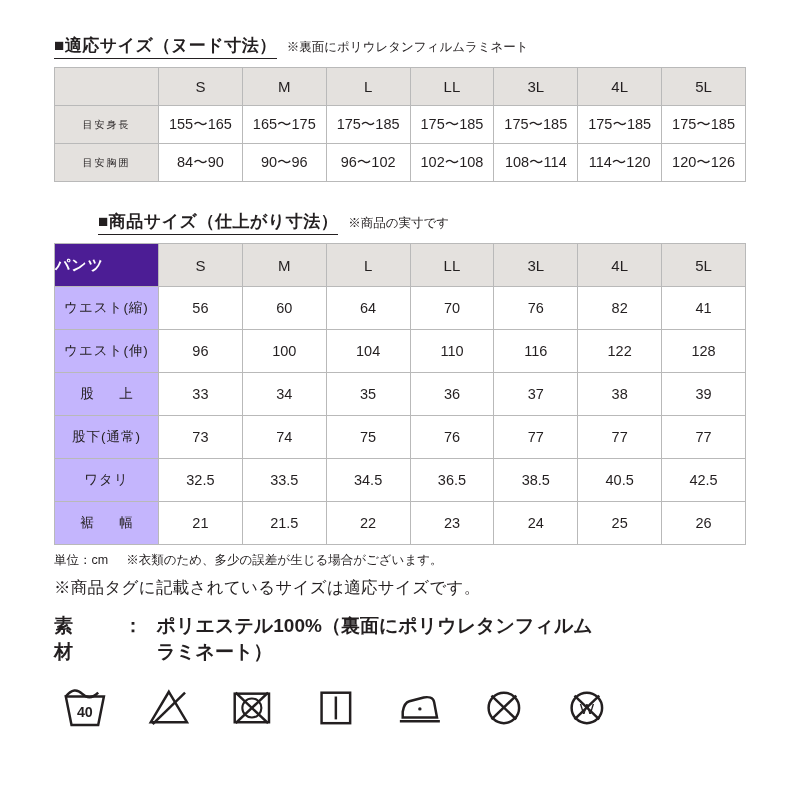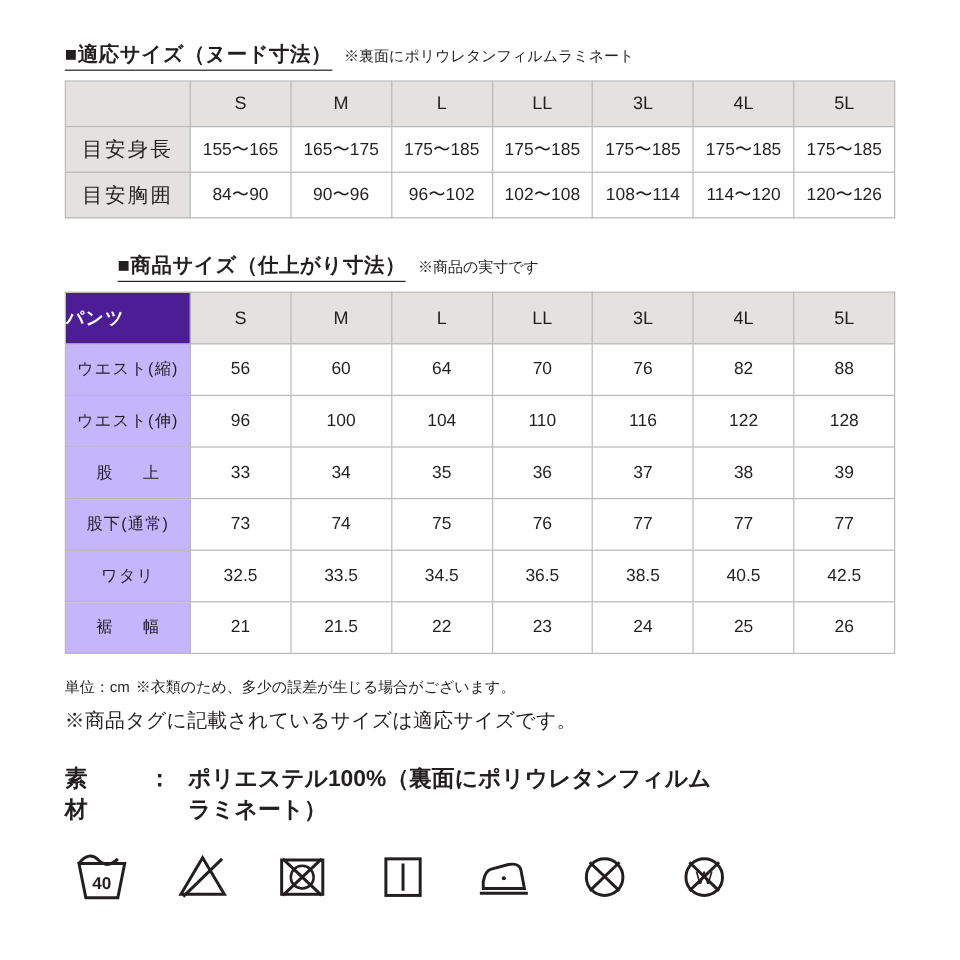--- a/index.html
+++ b/index.html
@@ -63,21 +63,21 @@
   }
   .hdr-cell {
     background: #e4e1de;
     font-size: 15px;
   }
   .hdr-corner {
     background: #e4e1de;
   }
   .row-label {
     background: #e4e1de;
-    font-size: 17px;
+    font-size: 10px;
     letter-spacing: 1px;
   }
   .tbl-size td { height: 37px; }
   .tbl-size .row-label { letter-spacing: 2px; }
 
   
   .tbl-prod td, .tbl-prod th { height: 42px; }
   .tbl-prod .hdr-black {
     background: #4c1d95;
     color: #ffffff;
@@ -99,32 +99,32 @@
     letter-spacing: 6px;
     padding-left: 6px;
   }
 
   .col-label { width: 104px; }
 
   
   .unit-line {
     display: flex;
     align-items: flex-start;
-    gap: 5px;
-    margin-top: 20px;
+    gap: 18px;
+    margin-top: 7px;
     font-size: 12.5px;
   }
   .tag-note {
     margin-top: 8px;
     font-size: 16.5px;
     font-weight: normal;
     letter-spacing: 0.3px;
   }
   .material-line {
-    margin-top: 24px;
+    margin-top: 14px;
     font-size: 19px;
     font-weight: bold;
     display: flex;
     align-items: baseline;
   }
   .material-label { letter-spacing: 6px; }
   .material-colon { margin: 0 14px 0 8px; }
 
   
   .care-row {
@@ -223,21 +223,21 @@
       </tr>
 
       <tr>
         <td class="row-label">ウエスト(縮)</td>
         <td>56</td>
         <td>60</td>
         <td>64</td>
         <td>70</td>
         <td>76</td>
         <td>82</td>
-        <td>88</td>
+        <td>41</td>
       </tr>
 
       <tr>
         <td class="row-label">ウエスト(伸)</td>
         <td>96</td>
         <td>100</td>
         <td>104</td>
         <td>110</td>
         <td>116</td>
         <td>122</td>

